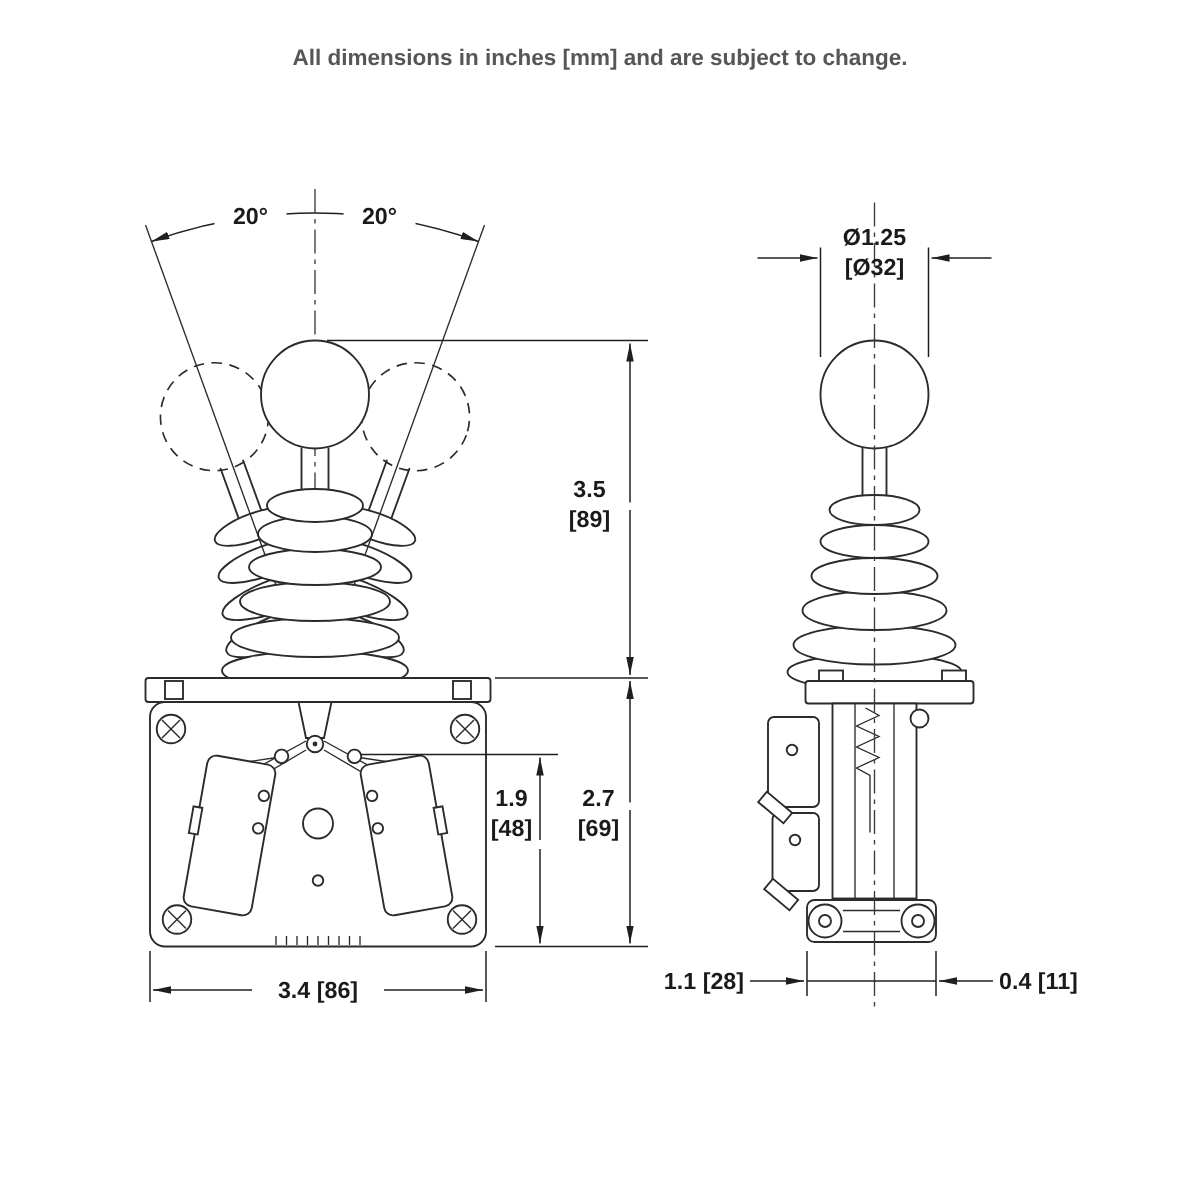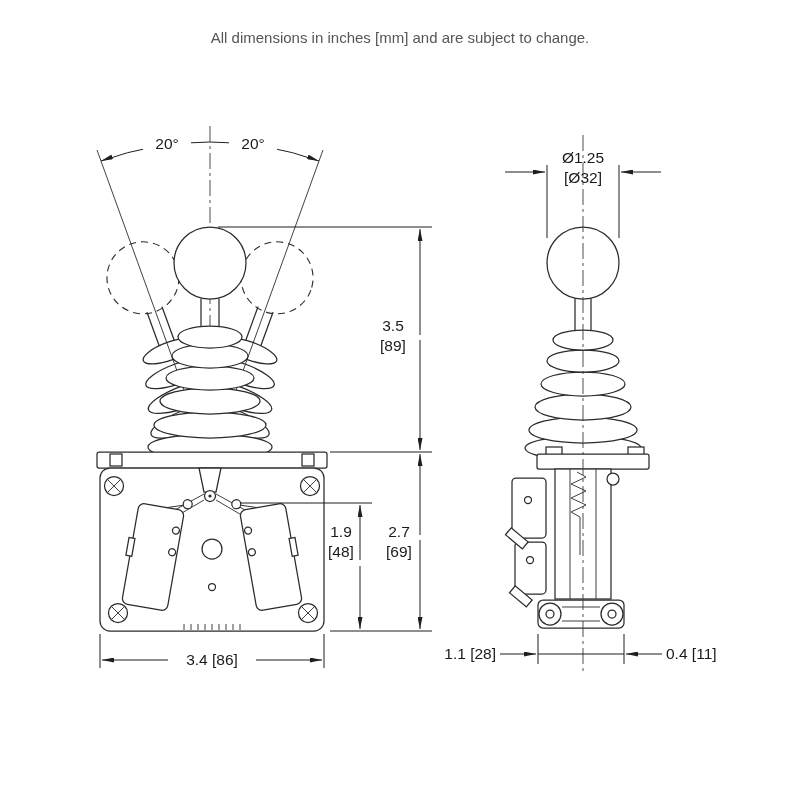--- a/index.html
+++ b/index.html
@@ -1,18 +1,18 @@
 <!DOCTYPE html>
 <html><head>
 <meta charset="utf-8">
 <style>
   html,body { margin:0; padding:0; background:#ffffff; }
   #page {
     position:relative; width:800px; height:800px; background:#ffffff;
-    font-family:"Liberation Sans", sans-serif; overflow:hidden;
+    font-family:"Liberation Sans", sans-serif; overflow:hidden;font-weight:bold;
   }
   svg { display:block; }
   .ln   { stroke:#2b2b2b; stroke-width:1.25; fill:none; stroke-linecap:round; }
   .fw   { stroke:#2b2b2b; stroke-width:1.25; fill:#ffffff; }
   .thin { stroke:#2b2b2b; stroke-width:0.9; fill:none; }
   .dash { stroke:#2b2b2b; stroke-width:1.1; fill:#ffffff; stroke-dasharray:7 5; }
   .cl   { stroke:#3a3a3a; stroke-width:0.9; fill:none; stroke-dasharray:16 4 3 4; }
   .dim  { stroke:#1f1f1f; stroke-width:1; fill:none; }
   .dimtext  { font-family:"Liberation Sans", sans-serif; font-size:15.5px; fill:#1a1a1a; }
   .notetext { font-family:"Liberation Sans", sans-serif; font-size:15px; fill:#565656; }

